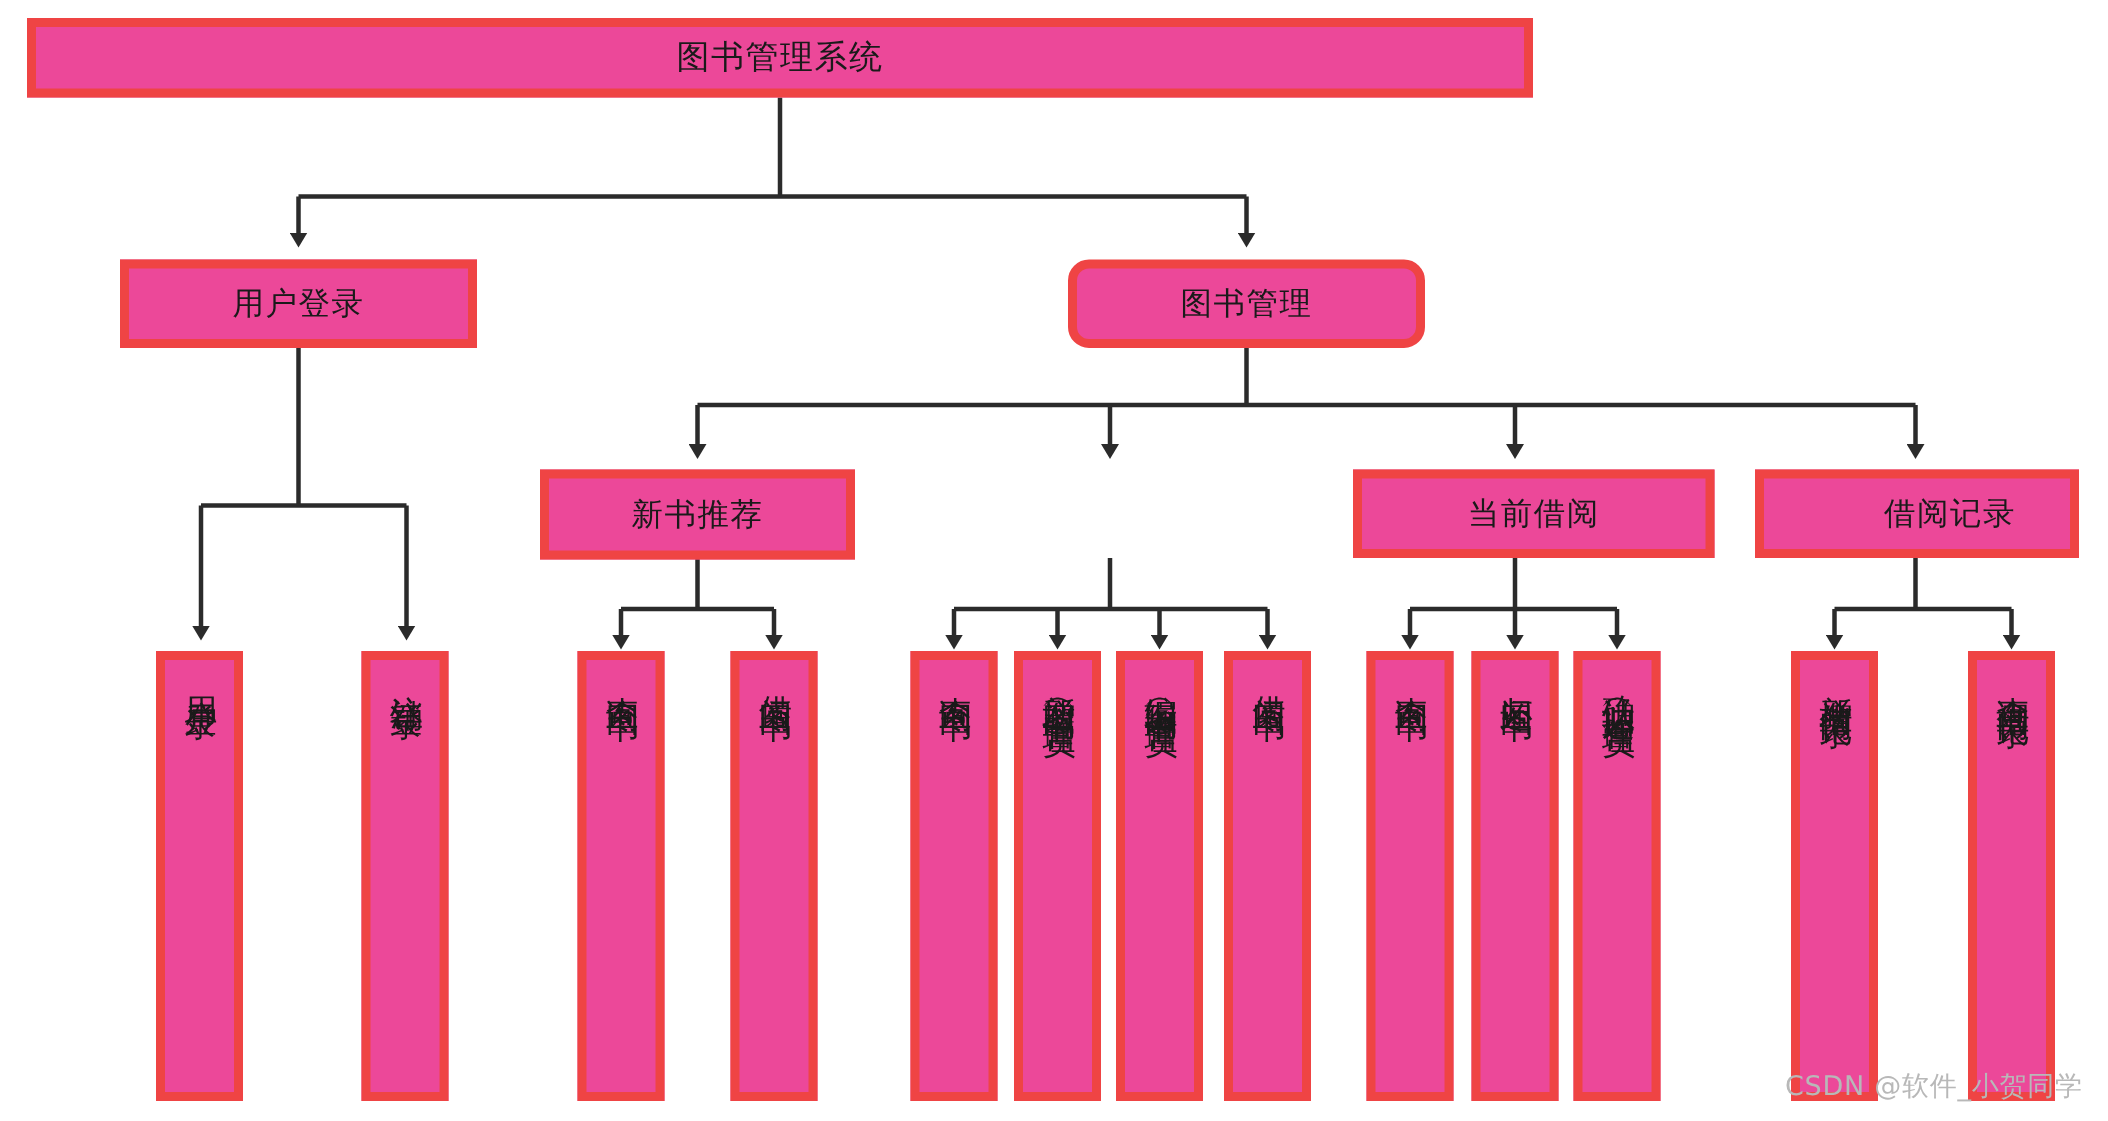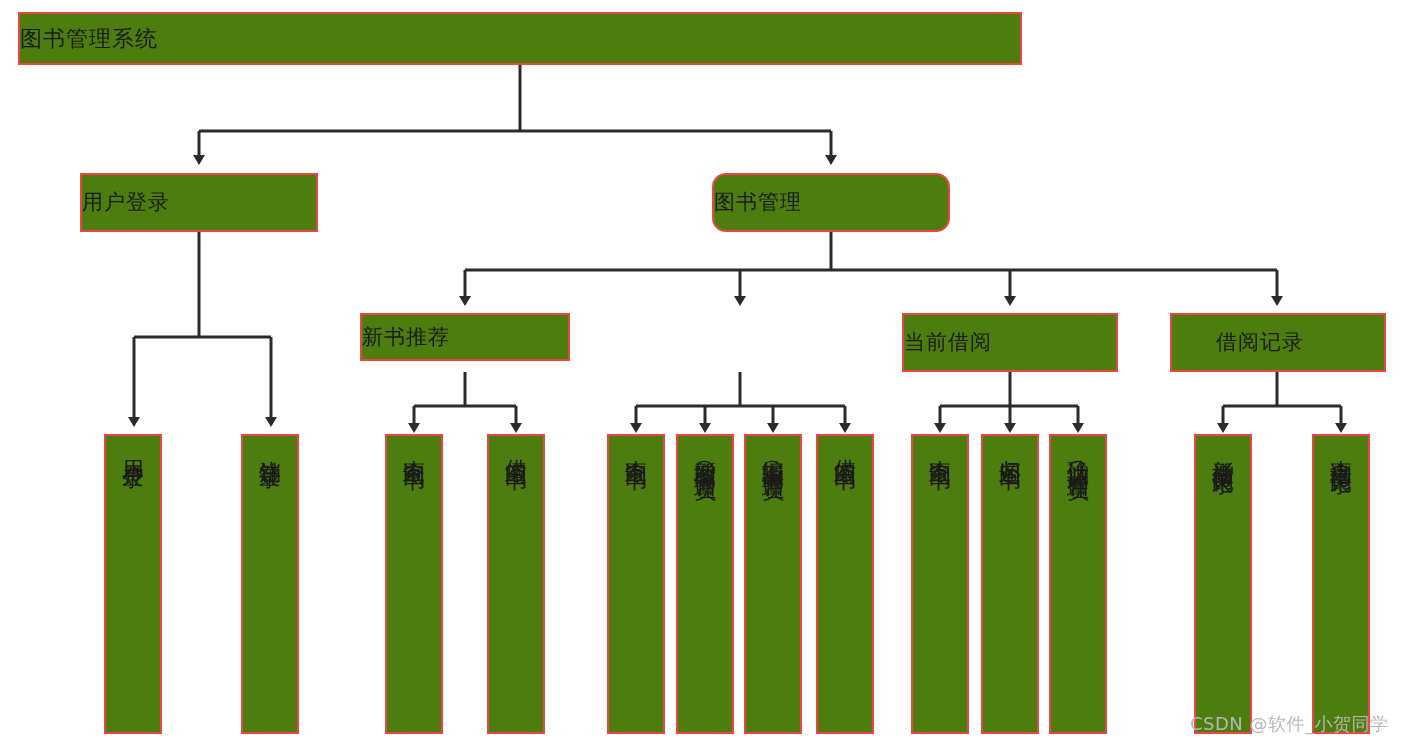--- a/index.html
+++ b/index.html
@@ -23,25 +23,25 @@
     position: absolute;
     left: 0;
     top: 0;
     width: 1405px;
     height: 747px;
     pointer-events: none;
   }
   .node {
     position: absolute;
     box-sizing: border-box;
-    background: #4d7c0f;
-    border: 2px solid #ef4444;
+    background: #ec4899;
+    border: 6px solid #ef4444;
     display: flex;
     align-items: center;
-    justify-content: flex-start;
+    justify-content: center;
     color: #1a1a1a;
   }
   .node .label {
     display: block;
     text-align: center;
     line-height: 1.18;
     letter-spacing: 1px;
   }
   .node.horizontal .label {
     writing-mode: horizontal-tb;
@@ -134,24 +134,24 @@
     <span class="label">图书管理系统</span>
   </div>
 
   <div class="node horizontal lvl2" style="left:80px; top:173px; width:238px; height:59px;">
     <span class="label">用户登录</span>
   </div>
   <div class="node horizontal lvl2" style="left:712px; top:173px; width:238px; height:59px;border-radius:14px;">
     <span class="label">图书管理</span>
   </div>
 
-  <div class="node horizontal lvl3" style="left:360px; top:313px; width:210px; height:48px;">
+  <div class="node horizontal lvl3" style="left:360px; top:313px; width:210px; height:60px;">
     <span class="label">新书推荐</span>
   </div>
-  <div class="node horizontal lvl3" style="left:902px; top:313px; width:216px; height:59px;">
+  <div class="node horizontal lvl3" style="left:902px; top:313px; width:241px; height:59px;">
     <span class="label">当前借阅</span>
   </div>
   <div class="node horizontal lvl3" style="left:1170px; top:313px; width:216px; height:59px;padding-left:44px;">
     <span class="label">借阅记录</span>
   </div>
 
   <div class="node vertical" style="left:104px; top:434px; width:58px; height:300px;">
     <span class="label">用户登录</span>
   </div>
   <div class="node vertical" style="left:241px; top:434px; width:58px; height:300px;">

